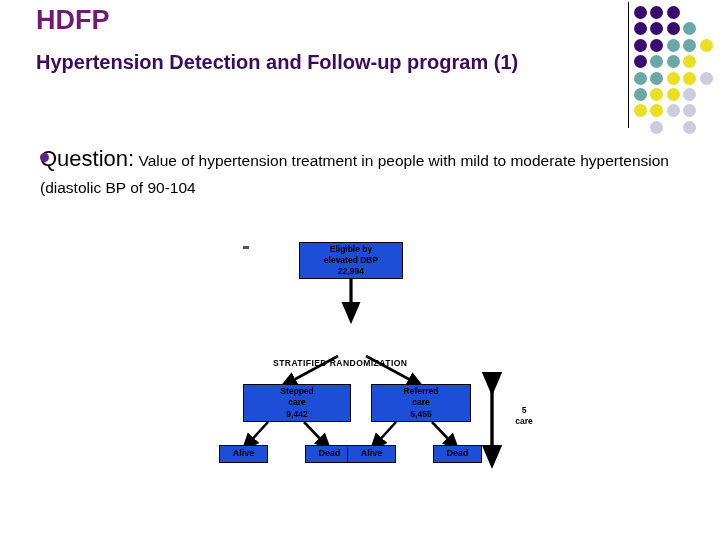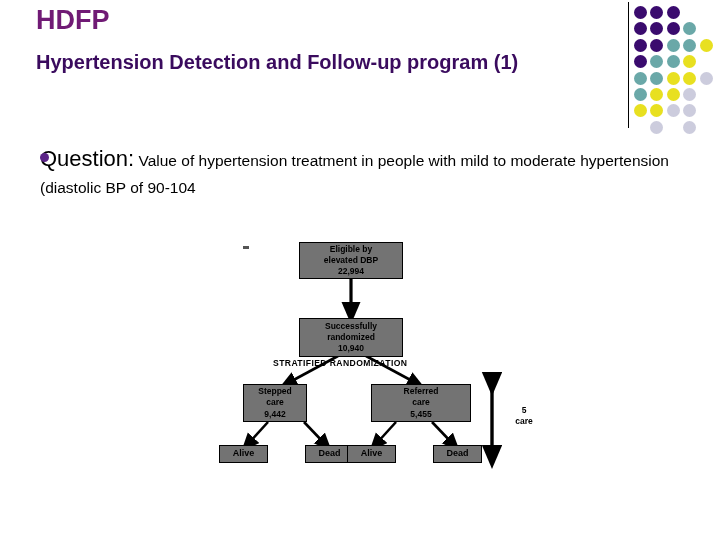--- a/index.html
+++ b/index.html
@@ -93,21 +93,21 @@
     position: absolute;
     left: 200px;
     top: 228px;
     width: 350px;
     height: 255px;
   }
   .fc-box {
     position: absolute;
     box-sizing: border-box;
     border: 1.6px solid #000000;
-    background: #737373;
+    background: #1d4ed8;
     color: #000000;
     text-align: center;
     font-size: 8.5px;
     line-height: 1.32;
     display: flex;
     flex-direction: column;
     align-items: center;
     justify-content: center;
     font-weight: 700;
   }
@@ -229,29 +229,24 @@
 
     <line x1="292" y1="155" x2="292" y2="228" stroke="#000" stroke-width="3.4" marker-end="url(#ah)" marker-start="url(#ah-up)"></line>
   </svg>
 
   <div class="fc-box" style="left:99px; top:14px; width:104px; height:37px;">
     <span class="ln">Eligible by</span>
     <span class="ln">elevated DBP</span>
     <span class="ln">22,994</span>
   </div>
 
-  <div class="fc-box" style="left:99px; top:90px; width:104px; height:39px;">
-    <span class="ln">Successfully</span>
-    <span class="ln">randomized</span>
-    <span class="ln">10,940</span>
-  </div>
 
   <div class="fc-label" style="left:73px; top:130px;">STRATIFIED RANDOMIZATION</div>
 
-  <div class="fc-box" style="left:43px; top:156px; width:64px; height:38px;">
+  <div class="fc-box" style="left:43px; top:156px; width:108px; height:38px;">
     <span class="ln">Stepped</span>
     <span class="ln">care</span>
     <span class="ln">9,442</span>
   </div>
 
   <div class="fc-box" style="left:171px; top:156px; width:100px; height:38px;">
     <span class="ln">Referred</span>
     <span class="ln">care</span>
     <span class="ln">5,455</span>
   </div>

